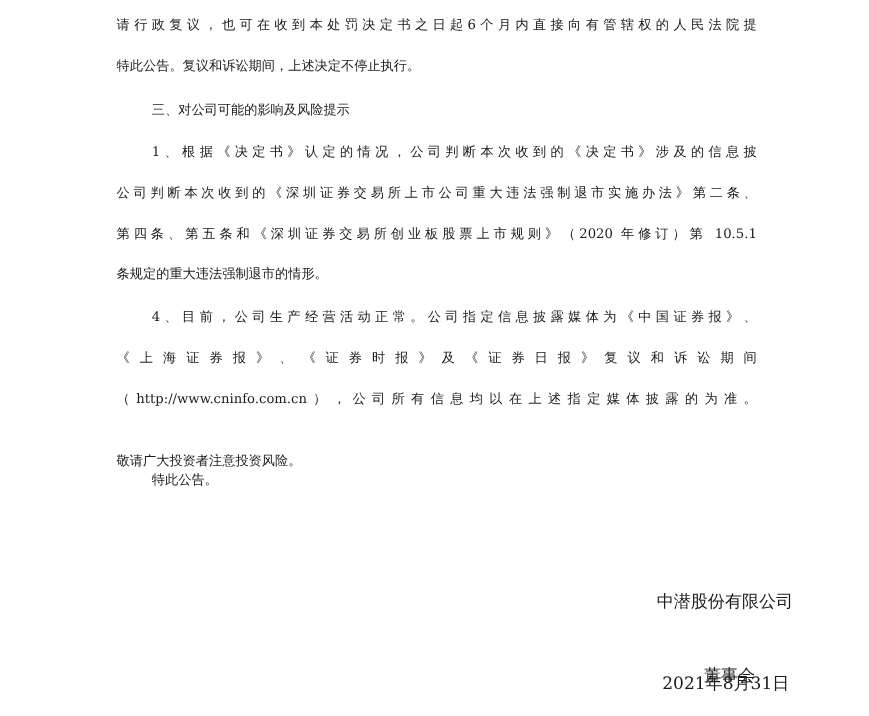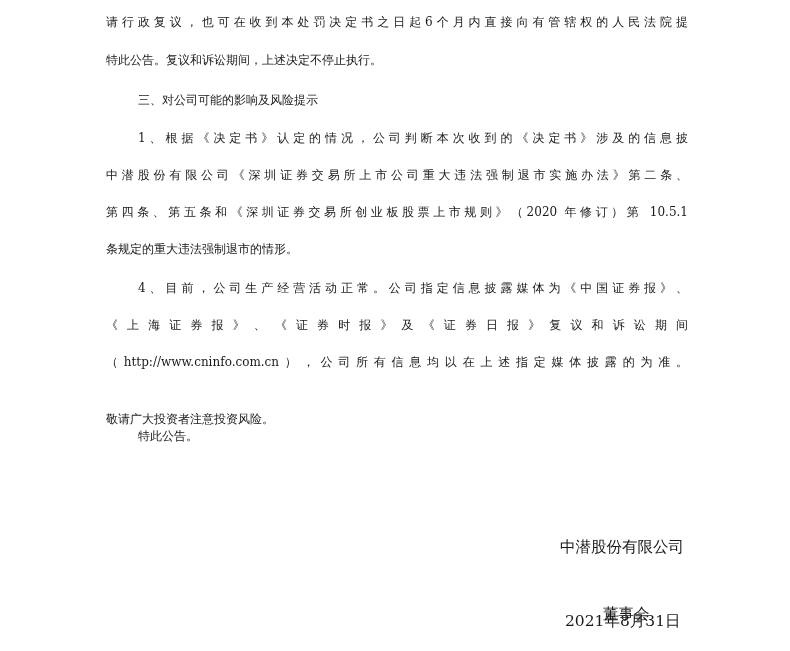--- a/index.html
+++ b/index.html
@@ -2,33 +2,33 @@
 <html><head>
   <meta charset="utf-8">
   <style>
     html, body { margin: 0; padding: 0; background: #ffffff; }
     body { width: 790px; height: 651px; position: relative; overflow: hidden;
       font-family: "DejaVu Serif", "Liberation Serif", serif; color: #1a1a1a; }
     .line { position: absolute; left: 106px; width: 582px; font-size: 12px; line-height: 20px; white-space: nowrap; }
     .justify { text-align: justify; text-align-last: justify; }
     .indent { left: 138px; width: 550px; }
     .heading { font-family: "DejaVu Sans", "Liberation Sans", sans-serif; font-weight: normal; }
-    .sig { position: absolute; font-size: 15.5px; line-height: 20px; white-space: nowrap; }
+    .sig { position: absolute; font-size: 15.5px; line-height: 20px; white-space: nowrap; margin-left: 37px; }
   </style>
 </head>
 <body>
 
 <div>
   <div class="line justify" style="top:12px;">请行政复议，也可在收到本处罚决定书之日起6个月内直接向有管辖权的人民法院提</div>
   <div class="line" style="top:50px;">特此公告。复议和诉讼期间，上述决定不停止执行。</div>
 
   <div class="line indent heading" style="top:90px;">三、对公司可能的影响及风险提示</div>
 
   <div class="line indent justify" style="top:128px;">1、根据《决定书》认定的情况，公司判断本次收到的《决定书》涉及的信息披</div>
-  <div class="line justify" style="top:165px;">中潜股份有限公司《深圳证券交易所上市公司重大违法强制退市实施办法》第二条、</div>
+  <div class="line justify" style="top:165px;">公司判断本次收到的《深圳证券交易所上市公司重大违法强制退市实施办法》第二条、</div>
   <div class="line justify" style="top:202px;">第四条、第五条和《深圳证券交易所创业板股票上市规则》（2020 年修订）第 10.5.1</div>
   <div class="line" style="top:239px;">条规定的重大违法强制退市的情形。</div>
 
   <div class="line indent justify" style="top:278px;">4、目前，公司生产经营活动正常。公司指定信息披露媒体为《中国证券报》、</div>
   <div class="line justify" style="top:315px;">《上海证券报》、《证券时报》及《证券日报》复议和诉讼期间</div>
   <div class="line justify" style="top:352px;">（http://www.cninfo.com.cn），公司所有信息均以在上述指定媒体披露的为准。</div>
   <div class="line" style="top:389px;margin-top:20px;">敬请广大投资者注意投资风险。</div>
 
   <div class="line indent" style="top:426px;">特此公告。</div>
 

